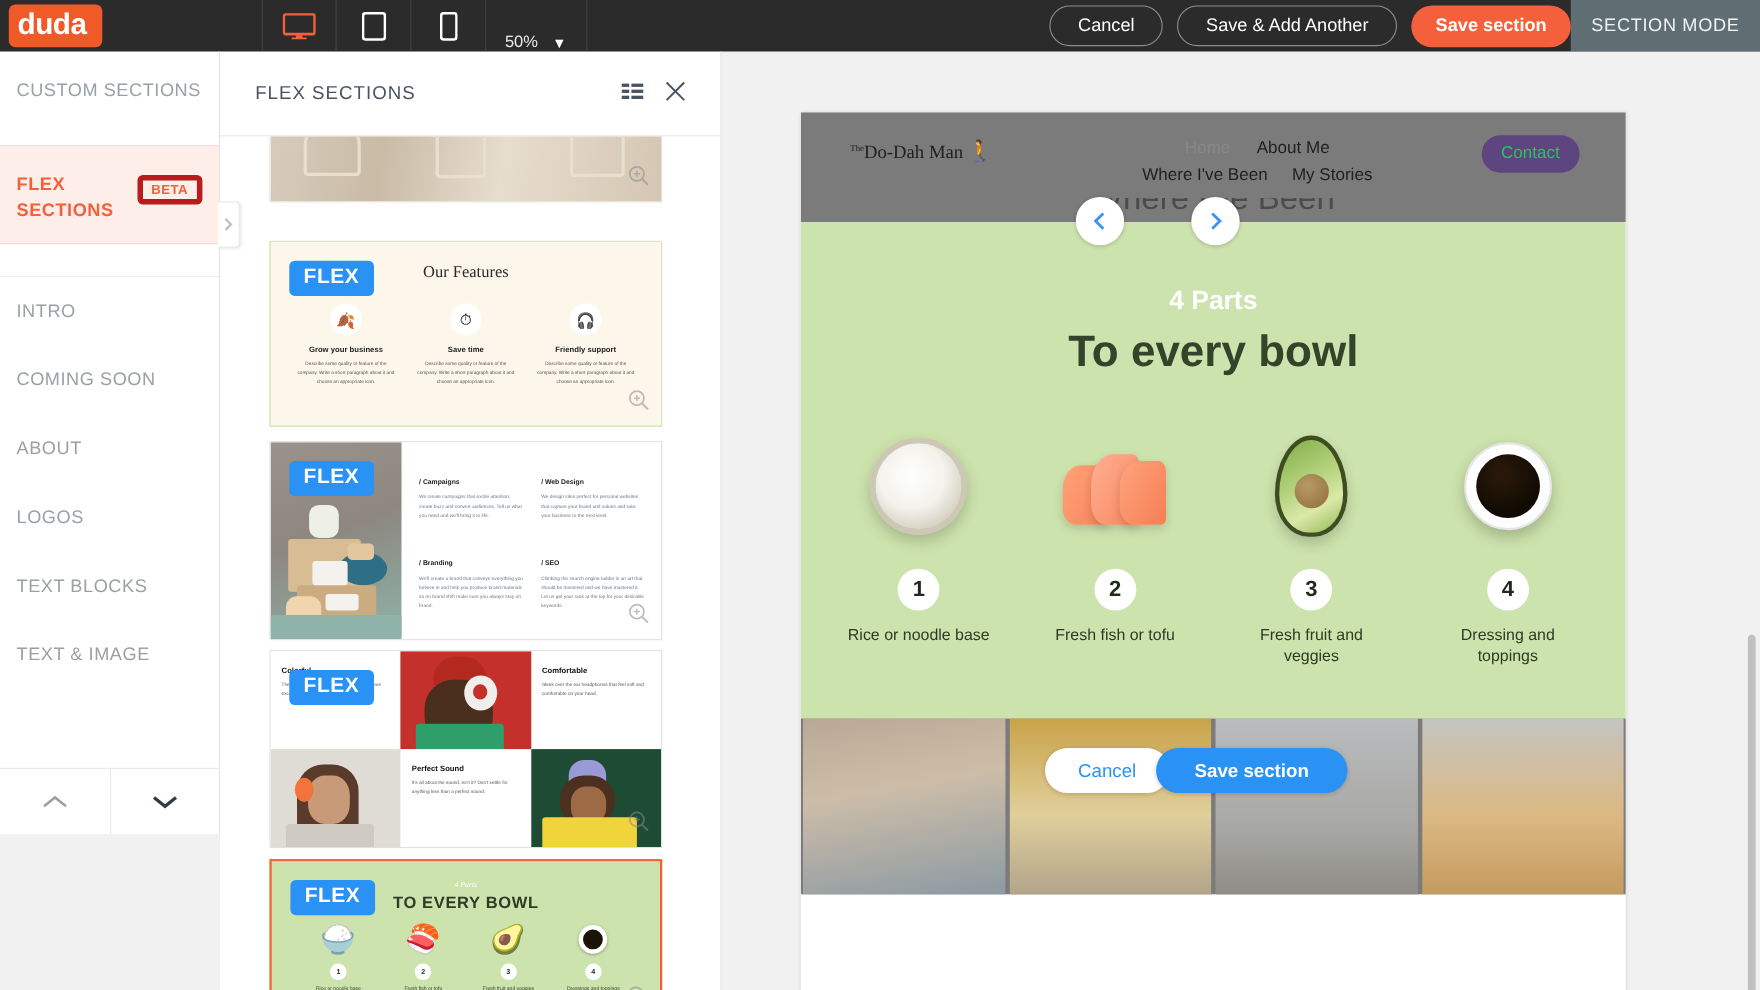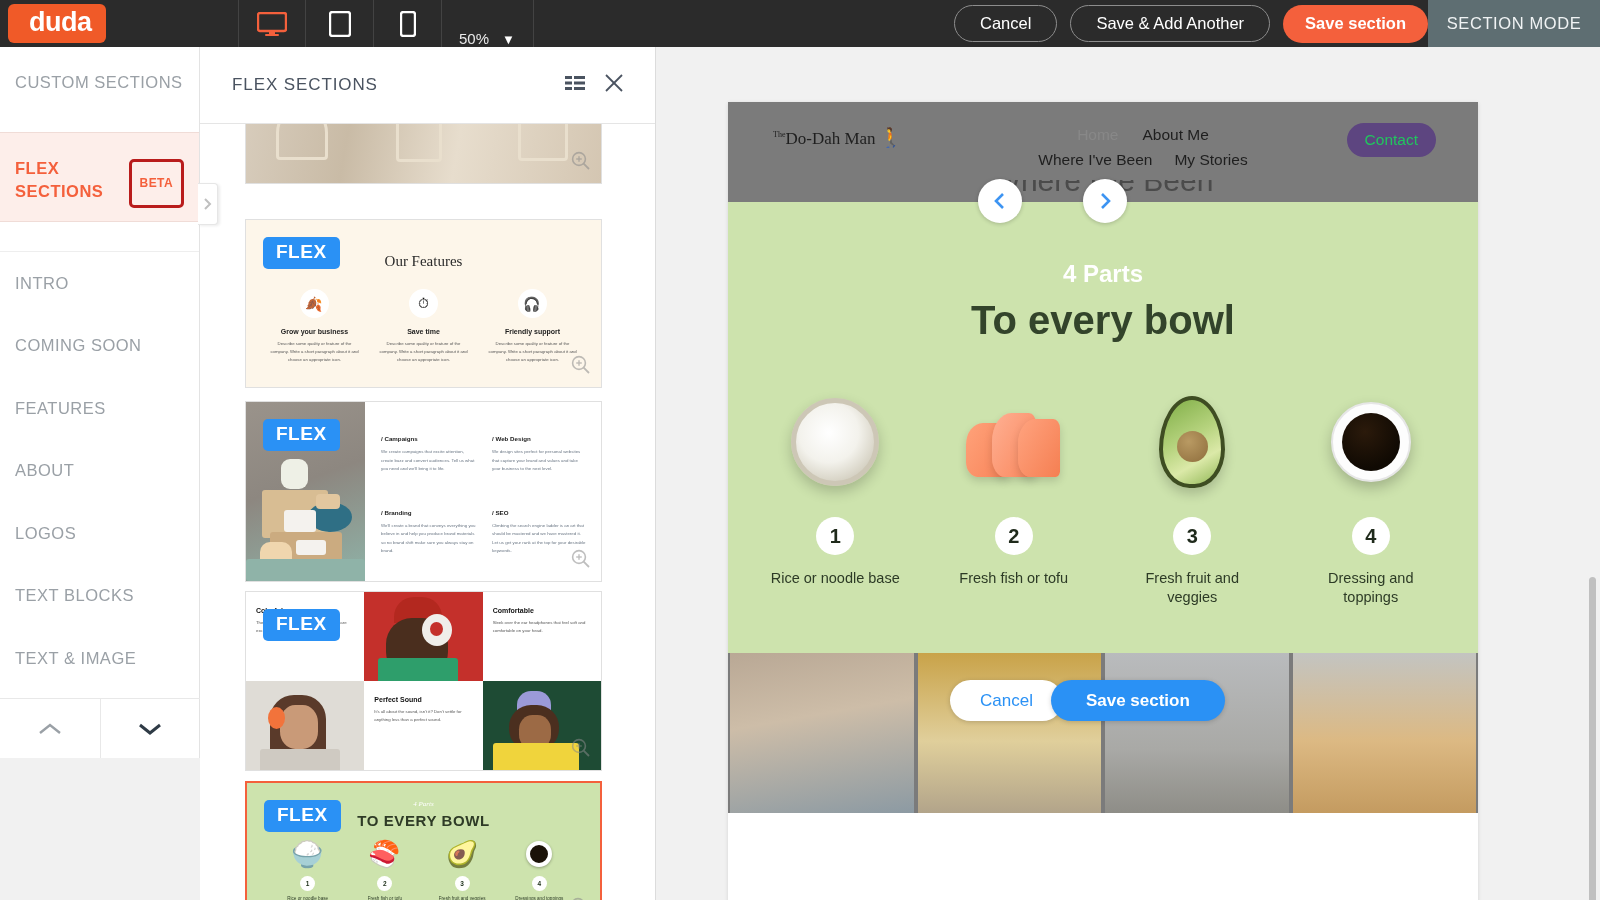--- a/index.html
+++ b/index.html
@@ -10,21 +10,21 @@
     background: #f1f1f1;
   }
 
   
   .topbar {
     position: absolute; left: 0; top: 0; width: 1600px; height: 47px;
     background: #2b2b2b; display: flex; align-items: center;
   }
   .logo {
     margin-left: 8px; background: #f05a28; color: #fff;
-    border-radius: 6px; padding: 5px 14px 7px 21px;
+    border-radius: 6px; padding: 5px 14px 7px 8px;
     font-size: 27px; font-weight: bold; letter-spacing: -0.5px;
     line-height: 1;
     text-align: center;
   }
   .device-group { position: absolute; left: 238px; top: 0; height: 47px; display: flex; align-items: center; }
   .device-btn {
     width: 68px; height: 47px; display: flex; align-items: center; justify-content: center;
     border-right: 1px solid #434343;
   }
   .device-btn:first-child { border-left: 1px solid #434343; }
@@ -64,22 +64,22 @@
     display: flex; align-items: center; cursor: pointer;
   }
   .side-top { height: 85px; align-items: flex-start; padding-top: 24px; line-height: 1.42; }
   .side-flex {
     height: 90px; background: #fdeeea; color: #f4603c; font-weight: bold;
     border-top: 1px solid #f0dcd7; border-bottom: 1px solid #f0dcd7;
     align-items: flex-start; padding-top: 24px; line-height: 1.42;
     justify-content: space-between;
   }
   .beta {
-    border: 3px solid #b91c1c; color: #f4603c; border-radius: 5px;
-    font-size: 12px; font-weight: bold; padding: 13px 8px; letter-spacing: 0.4px;
+    border: 5px solid #b91c1c; color: #f4603c; border-radius: 5px;
+    font-size: 12px; font-weight: bold; padding: 0 8px; letter-spacing: 0.4px;
     margin-top: 2px;
   }
   .side-sep { height: 30px; border-bottom: 1px solid #eee; }
   .side-row { height: 62.5px; }
   .side-bottom {
     position: absolute; left: 0; bottom: 0; width: 200px; height: 60px;
     border-top: 1px solid #e8e8e8; display: flex;
   }
   .side-bottom div {
     flex: 1; display: flex; align-items: center; justify-content: center; cursor: pointer;
@@ -113,21 +113,21 @@
     position: absolute; right: 11px; bottom: 9px; z-index: 6; opacity: .55;
   }
 
   
   .t1-img { height: 100%; width: 100%;
     background: linear-gradient(100deg,#d8cdbd 0%, #c9bba6 30%, #e7ddcd 60%, #d4c6b2 100%); }
   .t1-chair { position:absolute; border:3px solid #e9dfcd; border-radius:4px; }
 
   
   .t2 { background: #fdf6ea; height: 100%; position: relative; }
-  .t2-title { text-align: center; padding-top: 33px; font-family: "Liberation Serif", serif;
+  .t2-title { text-align: center; padding-top: 20px; font-family: "Liberation Serif", serif;
     font-size: 15px; color: #2b2b2b; }
   .t2-cols { display: flex; padding: 19px 14px 0 14px; }
   .t2-col { flex: 1; text-align: center; }
   .t2-circ { width: 29px; height: 29px; border-radius: 50%; background: #fff; margin: 0 auto 10px auto;
     display:flex; align-items:center; justify-content:center; font-size: 14px; }
   .t2-h { font-size: 7px; font-weight: bold; color: #1d1d1d; margin-bottom: 5px; }
   .t2-p { font-size: 4.3px; color: #555; line-height: 1.85; padding: 0 9px; }
 
   
   .t3 { display: flex; height: 100%; background: #fff; }
@@ -260,23 +260,20 @@
   <div class="side-item side-flex">
     <span>FLEX SECTIONS</span>
     <span class="beta">BETA</span>
   </div>
   <div class="side-sep"></div>
   <div class="side-item side-row">
     <span>INTRO</span>
   </div>
   <div class="side-item side-row">
     <span>COMING SOON</span>
-  </div>
-  <div class="side-item side-row">
-    <span>FEATURES</span>
   </div>
   <div class="side-item side-row">
     <span>ABOUT</span>
   </div>
   <div class="side-item side-row">
     <span>LOGOS</span>
   </div>
   <div class="side-item side-row">
     <span>TEXT BLOCKS</span>
   </div>

